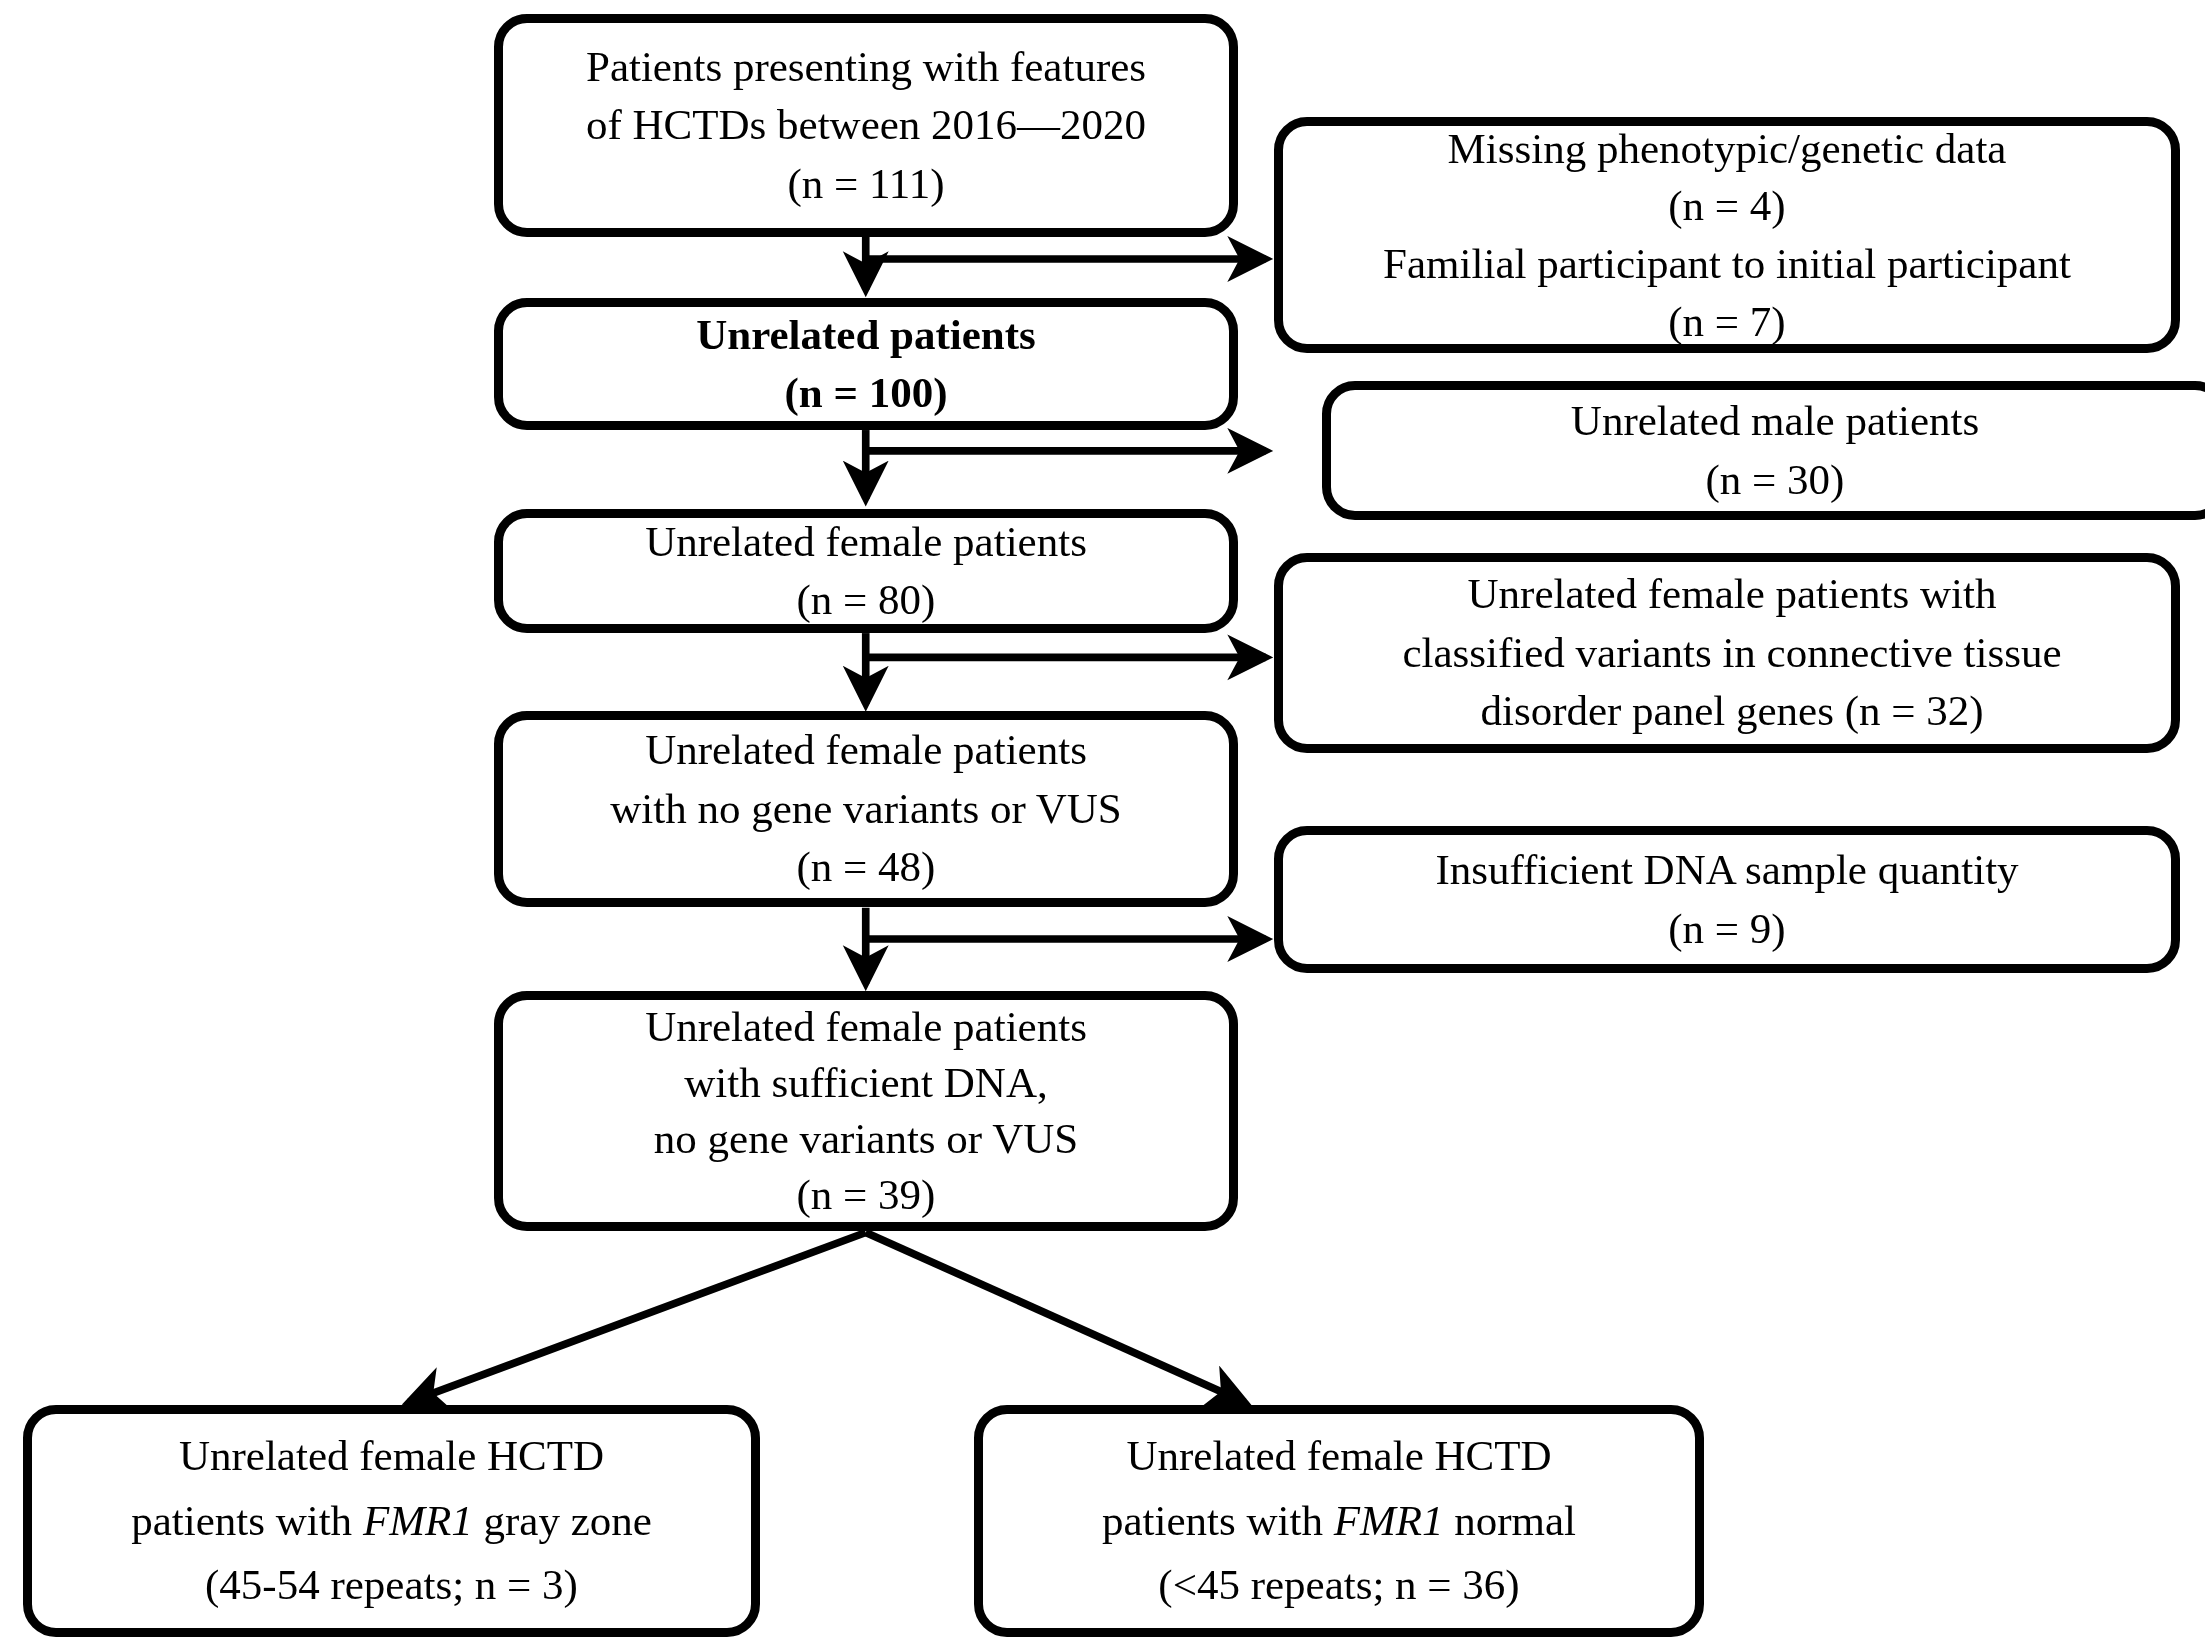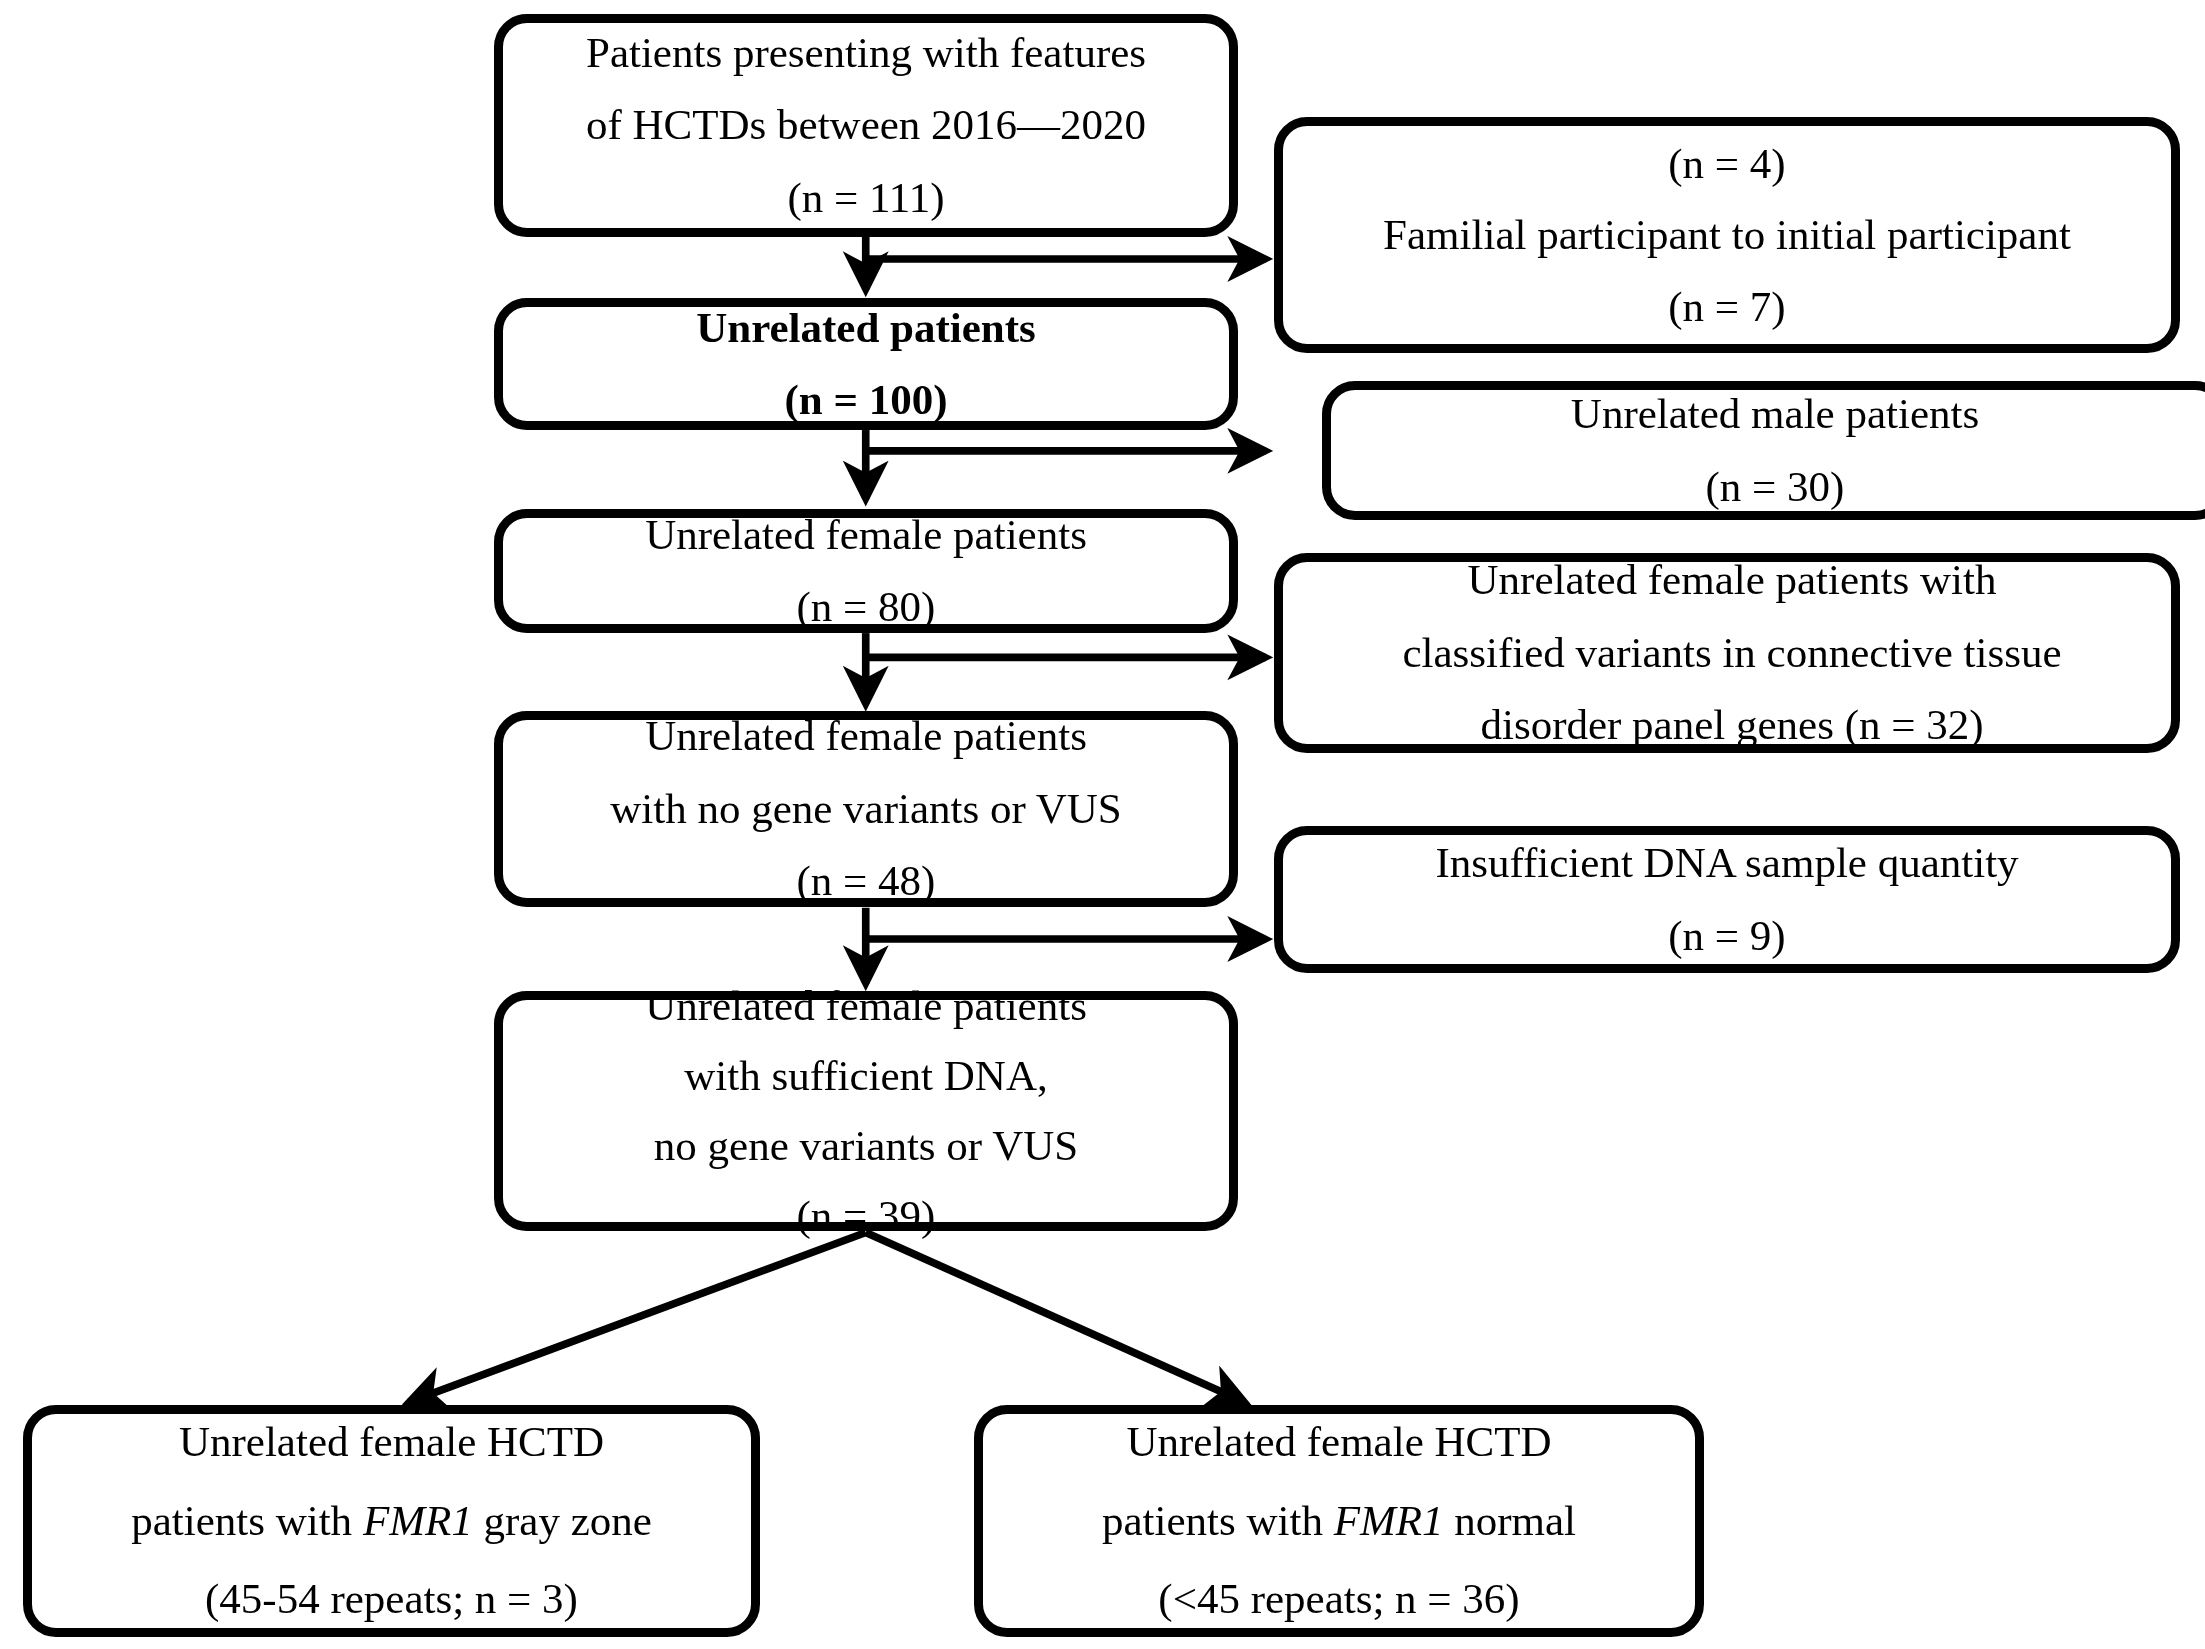--- a/index.html
+++ b/index.html
@@ -18,21 +18,20 @@
     border-radius:33px;
     background:#fff;
     display:flex;
     flex-direction:column;
     justify-content:center;
     align-items:center;
     text-align:center;
     font-size:43px;
     line-height:1.36;
     padding:0 14px;
-    gap:14px;
   }
   .box .line{white-space:nowrap;}
   .gene{font-style:italic;}
   #arrows{
     position:absolute;
     left:0;top:0;
     width:2205px;height:1650px;
     pointer-events:none;
   }
   #arrows line{stroke:#000;stroke-width:11;}
@@ -83,20 +82,21 @@
   </div>
 
   <div class="box" style="left:494px;top:991px;width:744px;height:240px;line-height:1.3;">
     <div class="line">Unrelated female patients</div>
     <div class="line">with sufficient DNA,</div>
     <div class="line">no gene variants or VUS</div>
     <div class="line">(n = 39)</div>
   </div>
 
   <div class="box" style="left:1274px;top:117px;width:906px;height:236px;line-height:1.34;">
+    <div class="line">Missing phenotypic/genetic data</div>
     <div class="line">(n = 4)</div>
     <div class="line">Familial participant to initial participant</div>
     <div class="line">(n = 7)</div>
   </div>
 
   <div class="box" style="left:1274px;top:381px;width:906px;height:139px;margin-left:48px;">
     <div class="line">Unrelated male patients</div>
     <div class="line">(n = 30)</div>
   </div>
 

